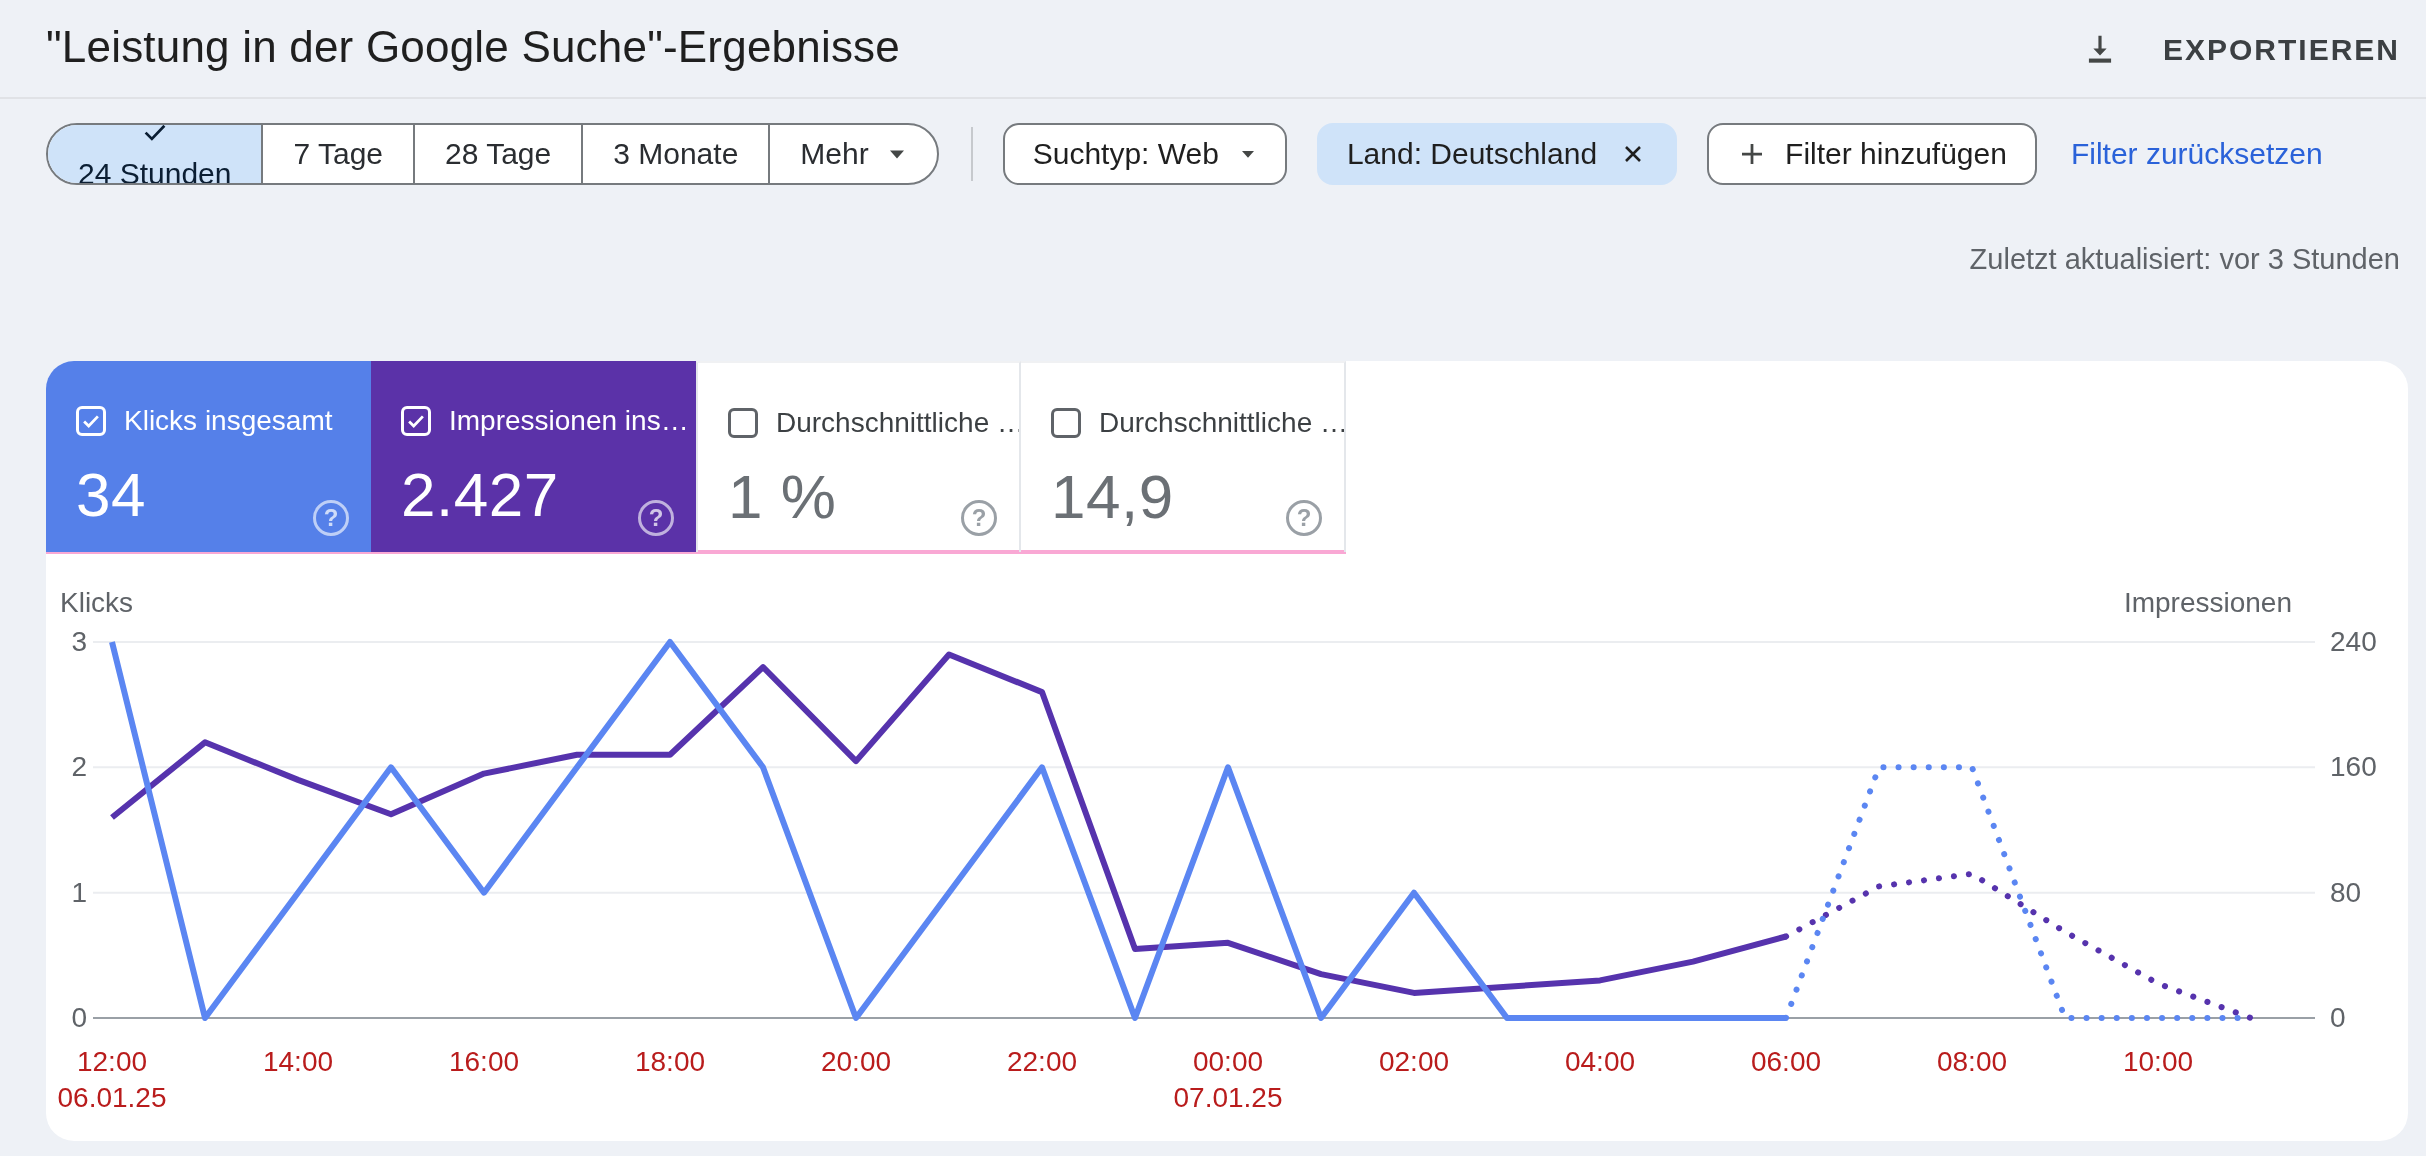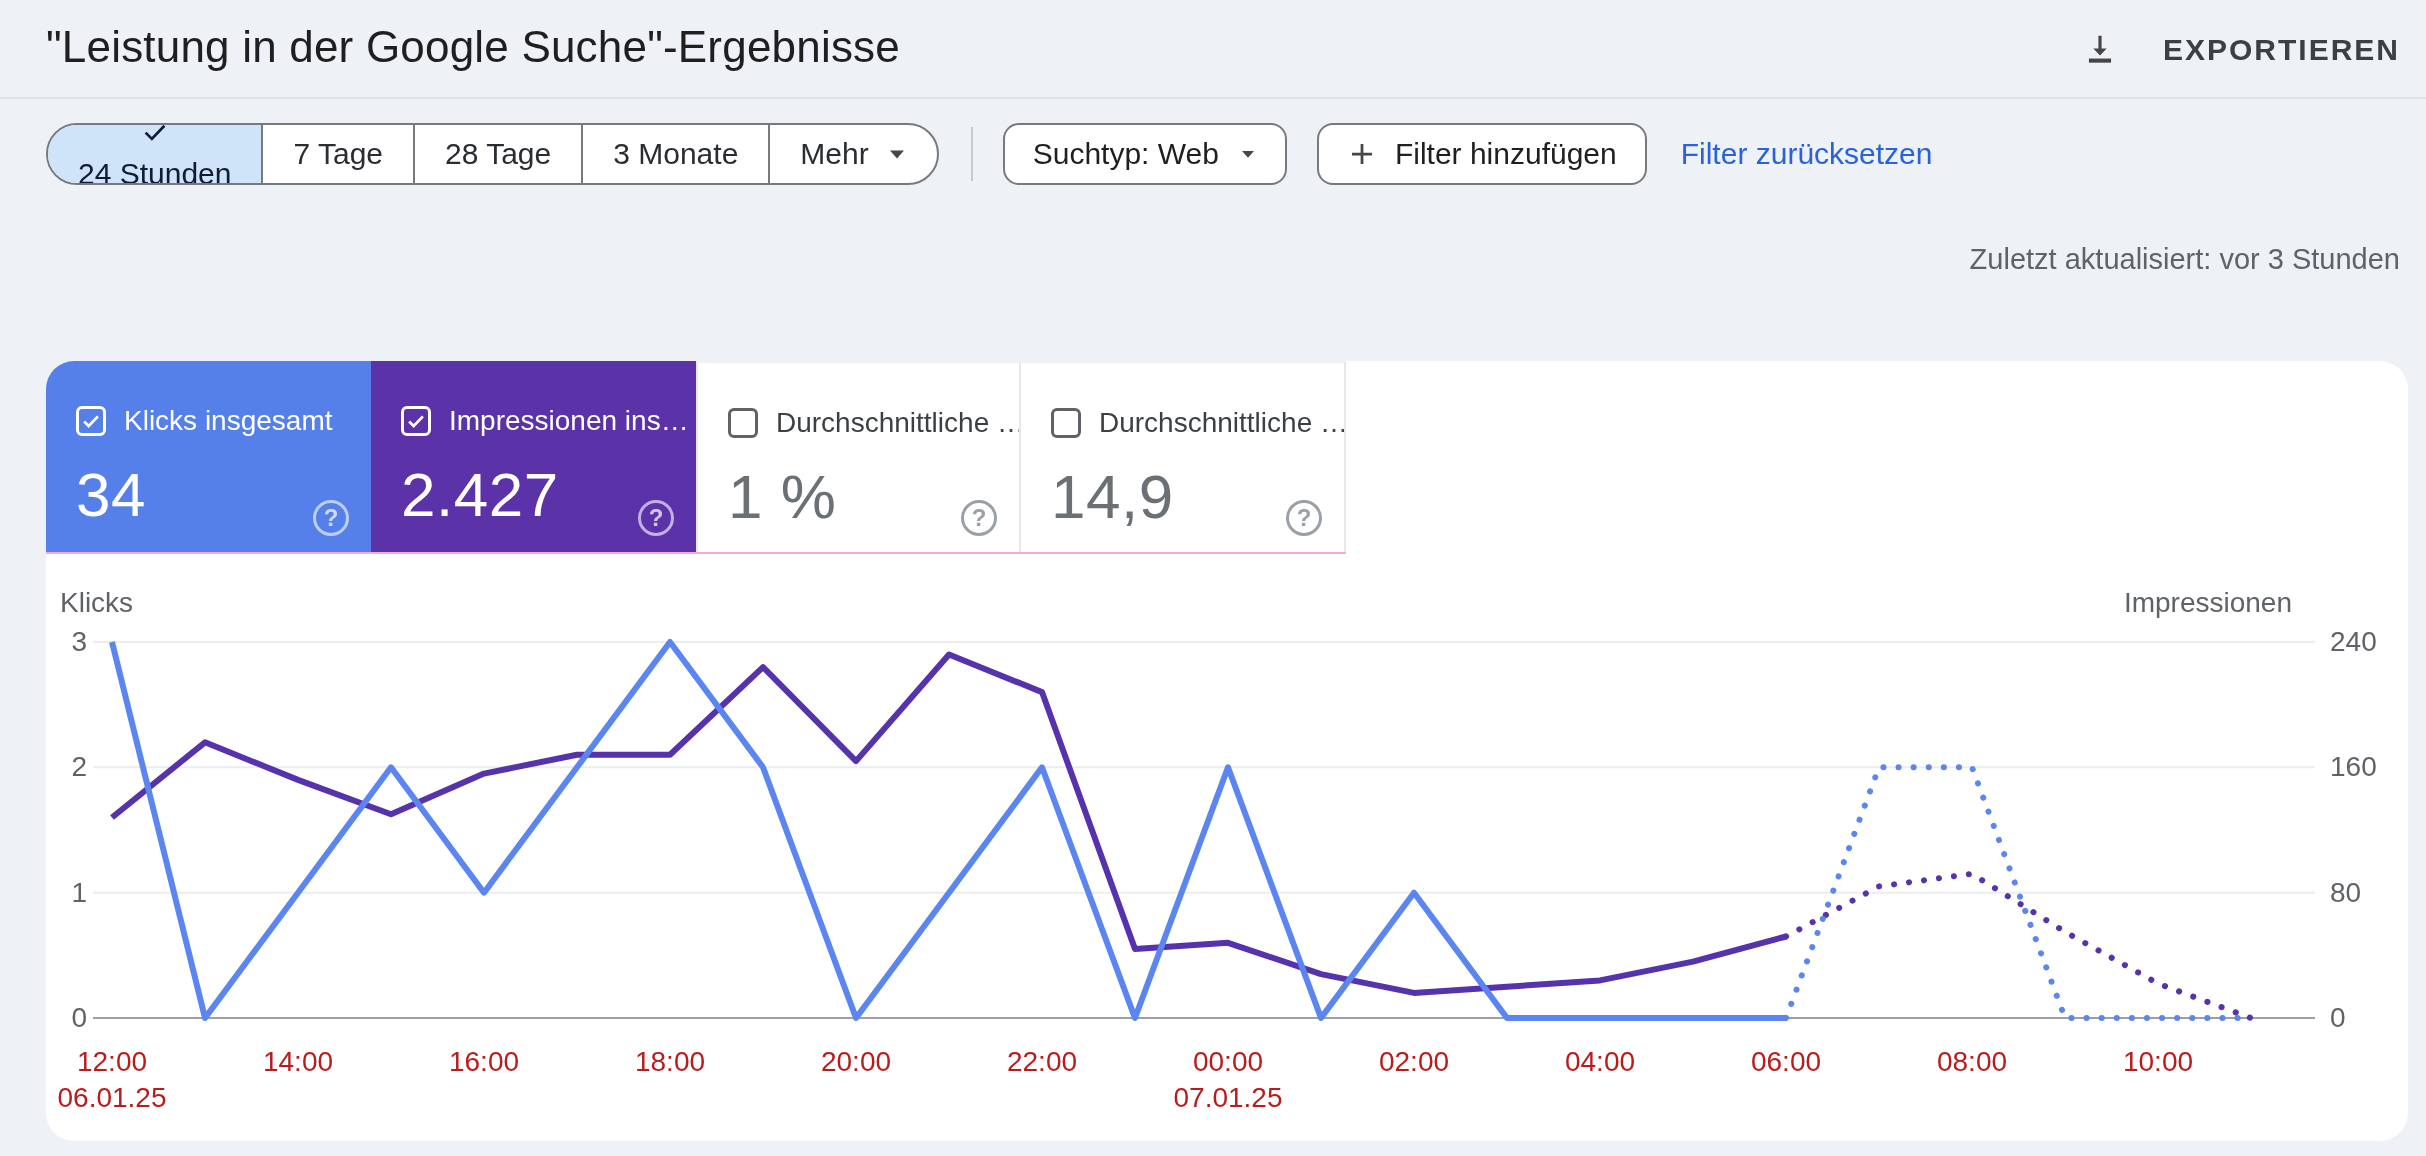--- a/index.html
+++ b/index.html
@@ -72,21 +72,21 @@
 
   
   .perf-card {
     position:absolute; left:46px; top:361px; width:2362px; height:780px;
     background:#ffffff; border-radius:28px;
   }
 
   
   .metrics {
     position:absolute; left:0; top:0; height:193px; display:flex;
-    border-bottom:2px solid #f9a8d4;
+    border-bottom:4px solid #f9a8d4;
   }
   .metric {
     position:relative; width:325px; height:191px; padding:44px 0 0 30px;
     cursor:pointer;
   }
   .metric.m0 { border-radius:28px 0 0 0; }
   .metric.white { border-right:2px solid #e4e7eb; border-top:2px solid #f0f1f3; }
   .metric.white.m2 { border-left:2px solid #e4e7eb; }
   .metric .cb-row { display:flex; align-items:center; gap:18px; }
   .metric .cb {
@@ -177,20 +177,28 @@
 
     <div class="chip">
       <span>Suchtyp: Web</span>
       <span class="arrow" style="display:flex;">
         <svg width="18" height="12" viewBox="0 0 20 14">
             <path d="M3 3.5h14L10 11.5z" fill="#444746"></path>
           </svg>
       </span>
     </div>
 
+    <div class="chip filled">
+      <span>Land: Deutschland</span>
+      <span class="x-icon" style="display:flex;">
+        <svg width="28" height="28" viewBox="0 0 24 24" fill="none" stroke="#1f1f1f" stroke-width="2.2">
+          <path d="M6 6l12 12M18 6L6 18"></path>
+        </svg>
+      </span>
+    </div>
 
     <div class="chip">
       <span class="plus-icon" style="display:flex;">
         <svg width="30" height="30" viewBox="0 0 24 24" fill="none" stroke="#444746" stroke-width="2.2">
           <path d="M12 4v16M4 12h16"></path>
         </svg>
       </span>
       <span>Filter hinzufügen</span>
     </div>
 

